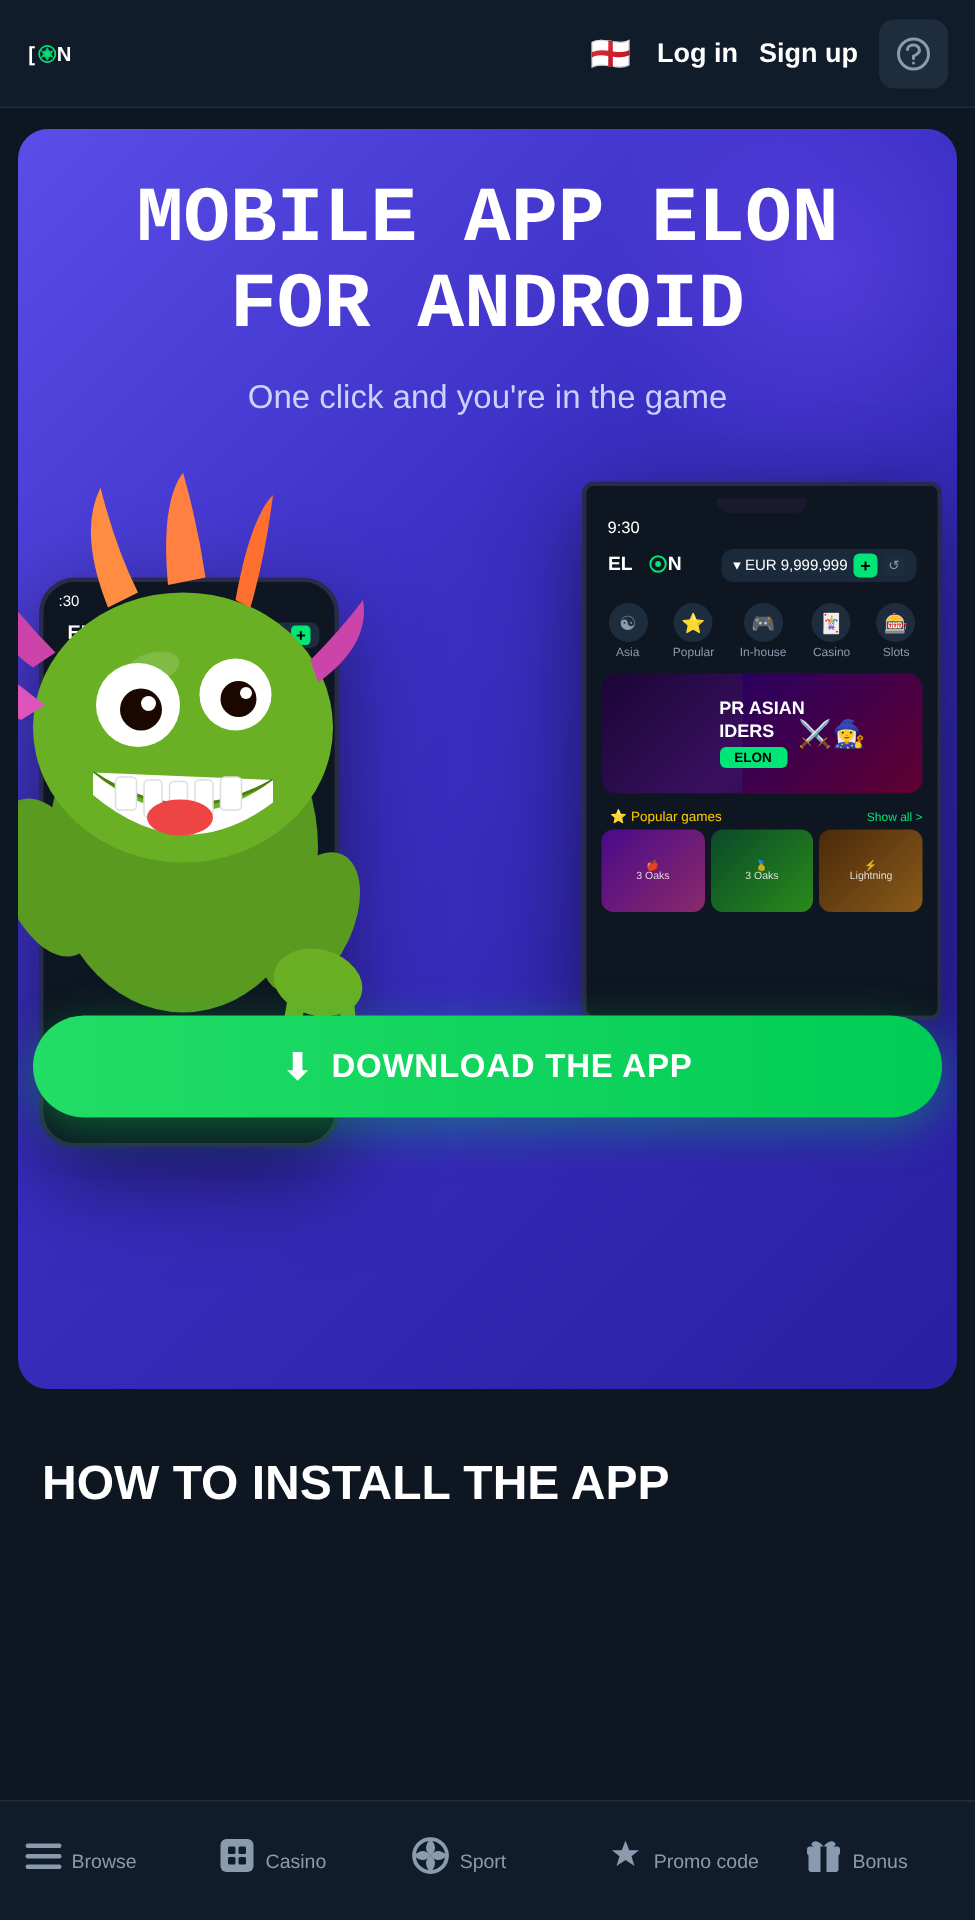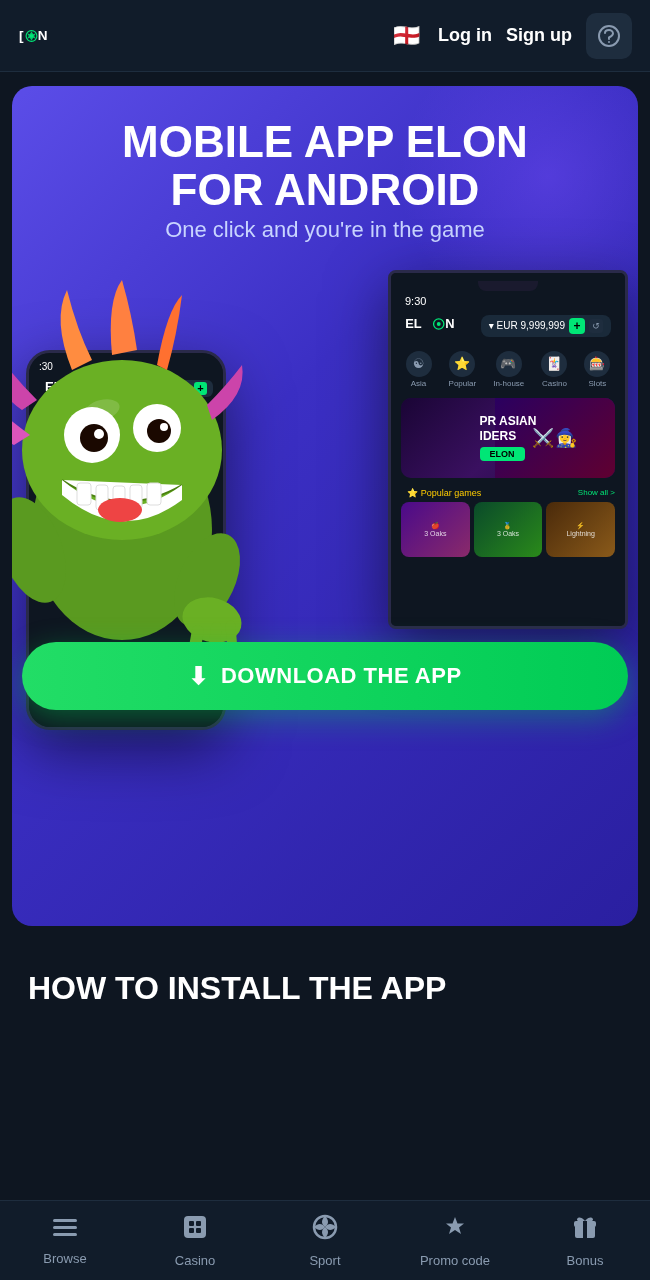--- a/index.html
+++ b/index.html
@@ -89,28 +89,30 @@
     .hero-bg-glow {
       position: absolute;
       top: -60px;
       right: -60px;
       width: 300px;
       height: 300px;
       background: radial-gradient(circle, rgba(120,80,255,0.4) 0%, transparent 70%);
       pointer-events: none;
     }
     .hero-title {
-      font-size: 44px;
+      font-size: 52px;
       font-weight: 900;
       text-align: center;
       line-height: 1.1;
       color: #fff;
       text-transform: uppercase;
+      margin-bottom: 18px;
       position: relative;
       z-index: 2;
+      font-family: Liberation Mono, monospace;
     }
     .hero-subtitle {
       font-size: 22px;
       text-align: center;
       color: #c8d4ff;
       font-weight: 500;
       line-height: 1.4;
       margin-bottom: 24px;
       position: relative;
       z-index: 2;
@@ -129,21 +131,21 @@
       top: 0;
       width: 280px;
       height: 400px;
       z-index: 3;
     }
 
     
     .phone-right {
       position: absolute;
       right: 10px;
-      top: 0;
+      top: 16px;
       width: 240px;
       height: 359px;
       background: #1a1a2e;
       border-radius: 8px;
       border: 3px solid #2a2a4a;
       overflow: hidden;
       z-index: 4;
       box-shadow: 0 20px 60px rgba(0,0,0,0.5);
     }
     .phone-right-inner {
@@ -329,21 +331,20 @@
       background: #111c2a;
       border-top: 1px solid #1e2d3e;
       height: 80px;
       display: flex;
       align-items: center;
       justify-content: space-around;
       z-index: 100;
     }
     .nav-item {
       display: flex;
-      flex-direction: column;
       align-items: center;
       gap: 5px;
       cursor: pointer;
       min-width: 100px;
     }
     .nav-item-icon {
       font-size: 26px;
       color: #8a9bb0;
     }
     .nav-item-icon.active {

